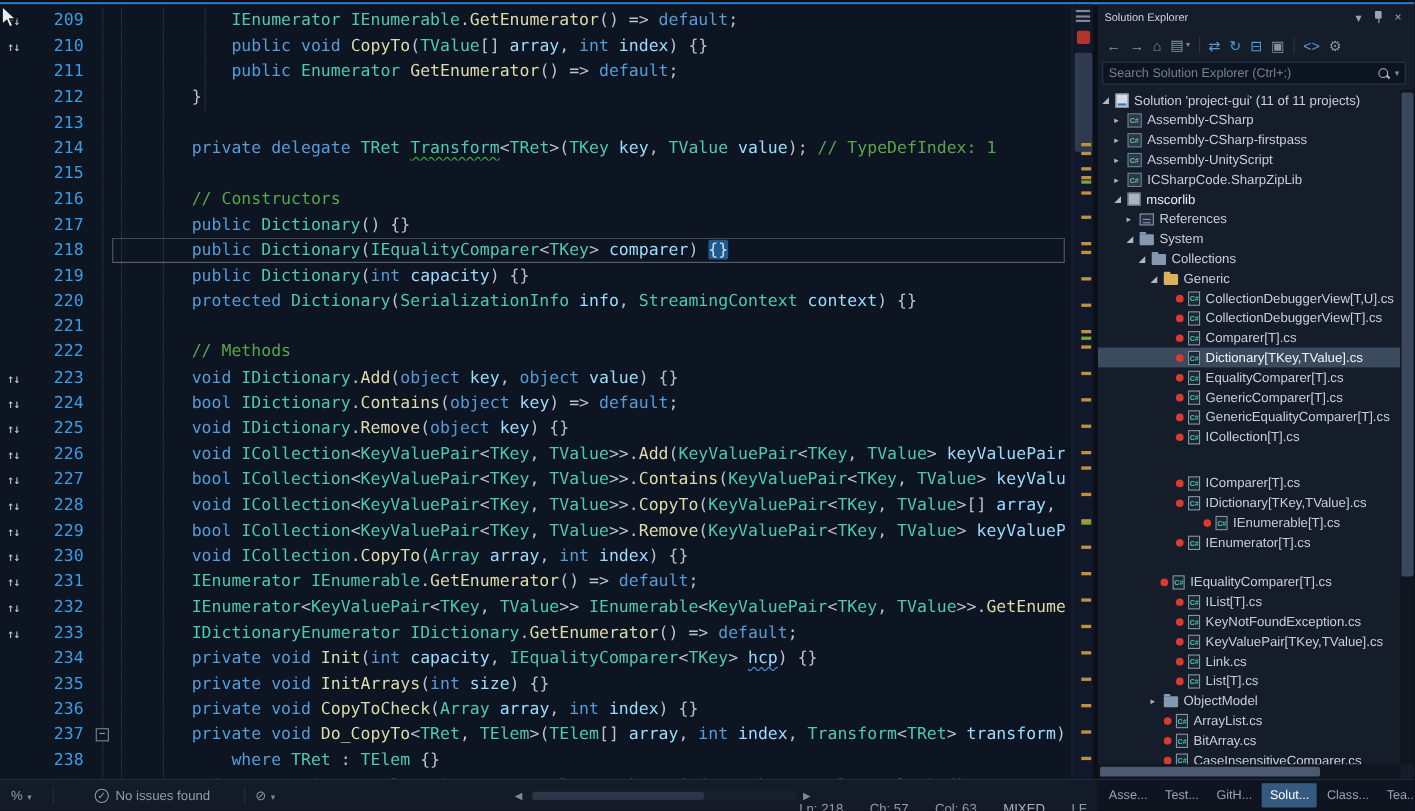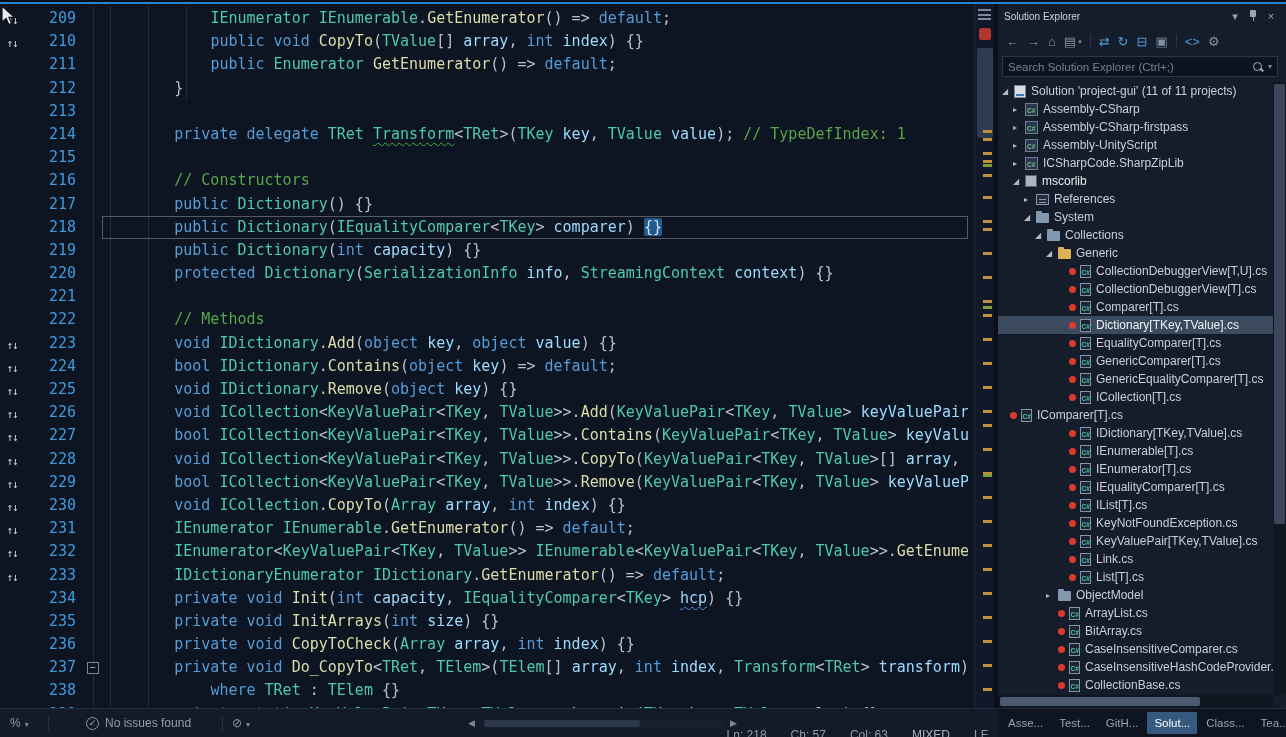--- a/index.html
+++ b/index.html
@@ -477,45 +477,45 @@
           <div class="dot"></div>
           <div class="ic ic-cs"></div>
           <span class="tl">GenericEqualityComparer[T].cs</span>
         </div>
         <div class="tree-row" style="padding-left: 59px;">
           <span class="tw"></span>
           <div class="dot"></div>
           <div class="ic ic-cs"></div>
           <span class="tl">ICollection[T].cs</span>
         </div>
-        <div class="tree-row" style="">
+        <div class="tree-row" style="padding-left: 59px; margin-top: 24px;">
           <span class="tw"></span>
           <div class="dot"></div>
           <div class="ic ic-cs"></div>
           <span class="tl">IComparer[T].cs</span>
         </div>
         <div class="tree-row" style="padding-left: 59px;">
           <span class="tw"></span>
           <div class="dot"></div>
           <div class="ic ic-cs"></div>
           <span class="tl">IDictionary[TKey,TValue].cs</span>
         </div>
-        <div class="tree-row" style="padding-left: 59px;">
+        <div class="tree-row" style="padding-left: 84px;">
           <span class="tw"></span>
           <div class="dot"></div>
           <div class="ic ic-cs"></div>
           <span class="tl">IEnumerable[T].cs</span>
         </div>
         <div class="tree-row" style="padding-left: 59px;">
           <span class="tw"></span>
           <div class="dot"></div>
           <div class="ic ic-cs"></div>
           <span class="tl">IEnumerator[T].cs</span>
         </div>
-        <div class="tree-row" style="padding-left: 59px;">
+        <div class="tree-row" style="padding-left: 45px; margin-top: 18px;">
           <span class="tw"></span>
           <div class="dot"></div>
           <div class="ic ic-cs"></div>
           <span class="tl">IEqualityComparer[T].cs</span>
         </div>
         <div class="tree-row" style="padding-left: 59px;">
           <span class="tw"></span>
           <div class="dot"></div>
           <div class="ic ic-cs"></div>
           <span class="tl">IList[T].cs</span>

